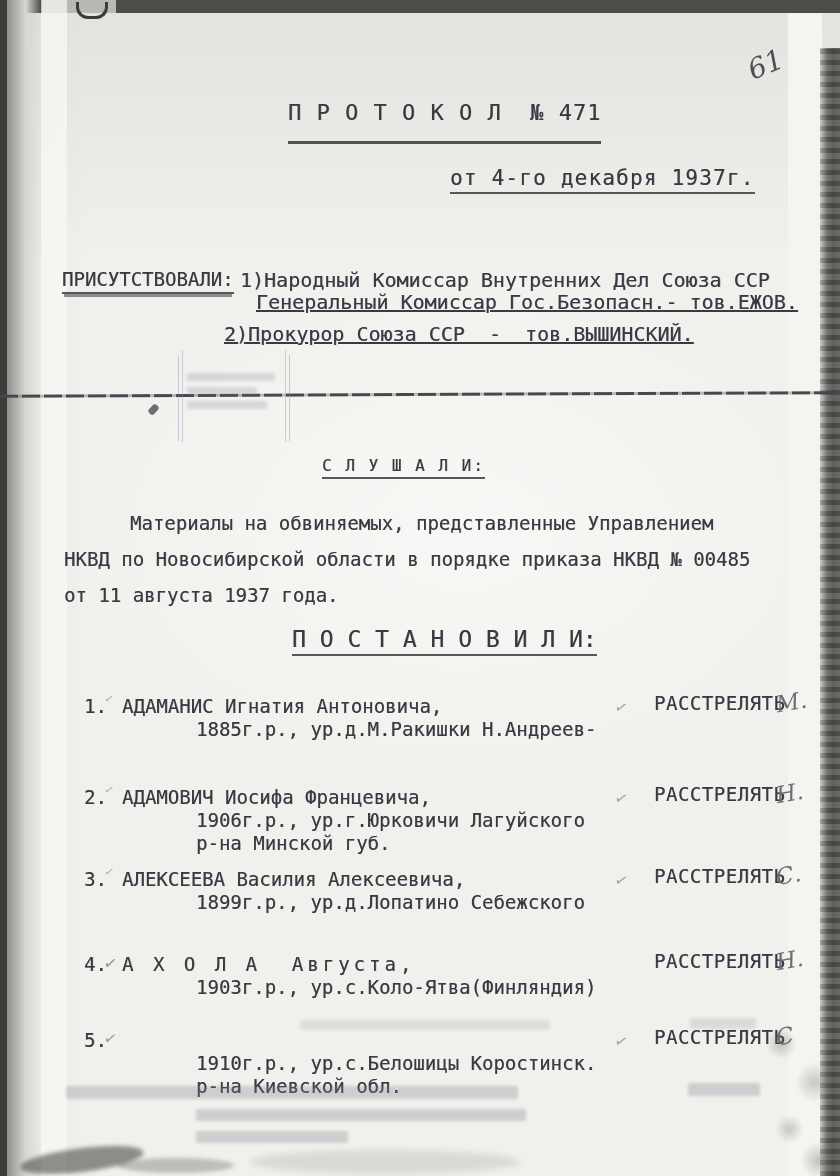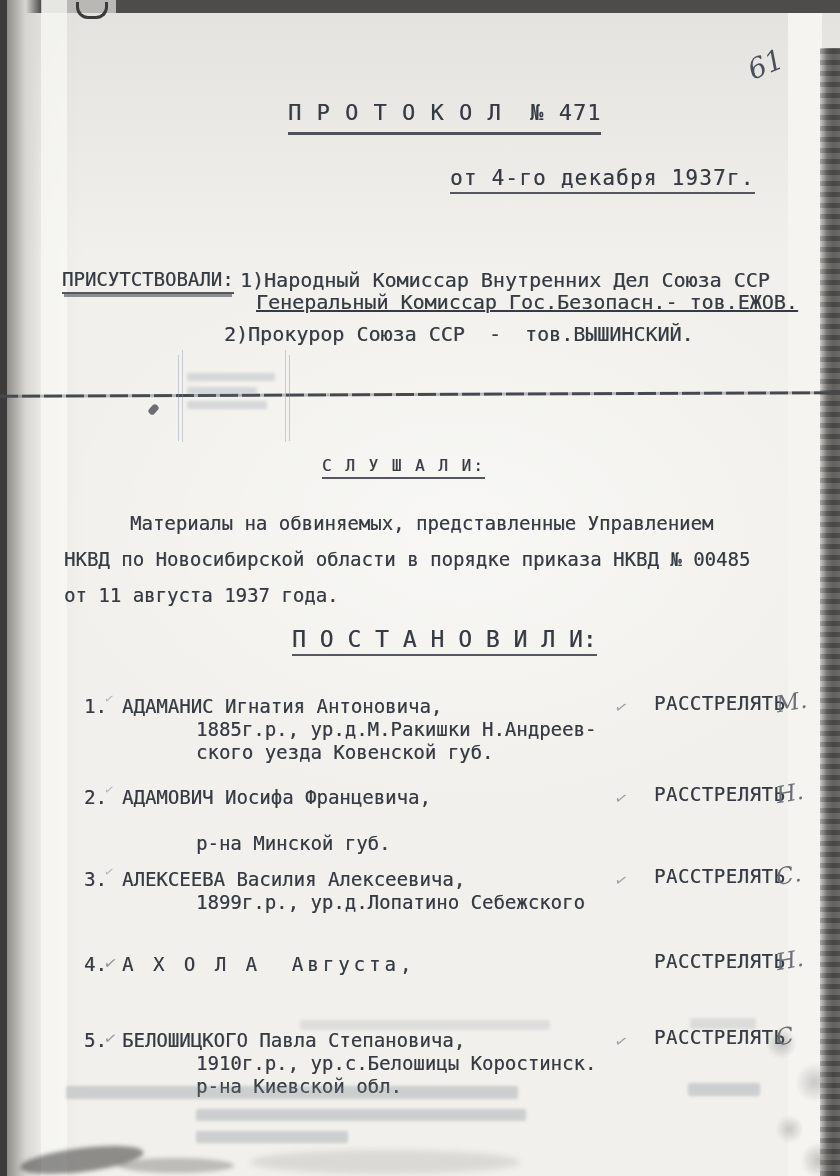--- a/index.html
+++ b/index.html
@@ -28,29 +28,29 @@
   .right-margin{left:788px;top:13px;width:34px;height:1163px;background:#f5f4f1;}
   .right-band{
     left:820px;top:48px;width:20px;height:1128px;
     background:
       repeating-linear-gradient(0deg, rgba(0,0,0,.18) 0 5px, rgba(255,255,255,.07) 5px 11px),
       linear-gradient(90deg,#c9c8c4 0%,#6e6d6a 35%,#555450 65%,#605f5c 100%);
   }
   
   .ink{color:#363a42;text-shadow:.4px 0 0 rgba(54,58,66,.55);white-space:pre;}
   .u{border-bottom:2px solid rgba(56,60,68,.85);padding-bottom:2px;}
-  .u3{border-bottom:3px solid rgba(52,56,64,.85);padding-bottom:7px;}
+  .u3{border-bottom:3px solid rgba(52,56,64,.85);padding-bottom:16px;}
   .dbl{box-shadow:0 5px 0 -2px rgba(56,60,68,.55);}
   .title{left:288px;top:100px;font-size:22px;letter-spacing:1px;}
   .hw-pagenum{left:748px;top:48px;font-family:"DejaVu Serif",serif;font-style:italic;font-size:28px;color:#4b5058;transform:rotate(-22deg);text-shadow:none;}
   .date{left:450px;top:166px;font-size:21px;letter-spacing:1.2px;}
   .att-label{left:62px;top:268px;font-size:19px;}
   .att-1a{left:224px;top:268px;font-size:20px;margin-left:16px;}
   .att-1b{left:256px;top:290px;font-size:20px;text-decoration:underline;}
-  .att-2{left:224px;top:322px;font-size:20px;}
+  .att-2{left:224px;top:322px;font-size:20px;text-decoration:underline;}
   .divider{left:0;top:393px;width:840px;height:3px;transform:rotate(-.25deg);
     background:repeating-linear-gradient(90deg,#45484e 0 18px, rgba(69,72,78,.35) 18px 22px);}
   
   .stamp{left:178px;top:355px;width:110px;height:86px;
     border-left:1px solid rgba(140,150,172,.45);border-right:1px solid rgba(140,150,172,.45);}
   .stamp i{position:absolute;left:8px;width:88px;height:8px;background:rgba(130,138,155,.26);filter:blur(1.4px);border-radius:2px;}
   .stamp i:nth-child(1){top:18px;}
   .stamp i:nth-child(2){top:32px;width:70px;}
   .stamp i:nth-child(3){top:46px;width:80px;}
   .pen-dot{left:150px;top:404px;width:7px;height:11px;background:#4a4e55;transform:rotate(42deg);border-radius:3px;opacity:.8;}
@@ -135,60 +135,60 @@
   <div class="ink p2">НКВД по Новосибирской области в порядке приказа НКВД № 00485</div>
   <div class="ink p3">от 11 августа 1937 года.</div>
 
   <div class="ink resolved-h u">П О С Т А Н О В И Л И:</div>
 
   <div class="entry" style="top:695px">
     <span class="ink e-num">1.</span>
     <span class="e-tick">✓</span>
     <span class="ink e-name">АДАМАНИС Игнатия Антоновича,</span>
     <span class="ink e-l1">1885г.р., ур.д.М.Ракишки Н.Андреев-</span>
-    <span class="ink e-l2">ского уезда Ковенской губ.</span>
     <span class="e-vcheck">✓</span>
     <span class="ink e-verdict">РАССТРЕЛЯТЬ</span>
     <span class="e-mark">М.</span>
   </div>
 
   <div class="entry" style="top:786px">
     <span class="ink e-num">2.</span>
     <span class="e-tick">✓</span>
     <span class="ink e-name">АДАМОВИЧ Иосифа Францевича,</span>
+    <span class="ink e-l1">1906г.р., ур.г.Юрковичи Лагуйского</span>
     <span class="ink e-l2">р-на Минской губ.</span>
     <span class="e-vcheck">✓</span>
     <span class="ink e-verdict">РАССТРЕЛЯТЬ</span>
     <span class="e-mark">Н.</span>
   </div>
 
   <div class="entry" style="top:868px">
     <span class="ink e-num">3.</span>
     <span class="e-tick">✓</span>
     <span class="ink e-name">АЛЕКСЕЕВА Василия Алексеевича,</span>
     <span class="ink e-l1">1899г.р., ур.д.Лопатино Себежского</span>
     <span class="e-vcheck">✓</span>
     <span class="ink e-verdict">РАССТРЕЛЯТЬ</span>
     <span class="e-mark">С.</span>
   </div>
 
   <div class="entry e4" style="top:953px">
     <span class="ink e-num">4.</span>
     <span class="e-tick">✓</span>
     <span class="ink e-name">А Х О Л А  Августа,</span>
+    <span class="ink e-l1">1903г.р., ур.с.Коло-Ятва(Финляндия)</span>
     <span class="ink e-l2"></span>
     <span class="e-vcheck"></span>
     <span class="ink e-verdict">РАССТРЕЛЯТЬ</span>
     <span class="e-mark">Н.</span>
   </div>
 
   <div class="entry e5" style="top:1029px">
     <span class="ink e-num">5.</span>
     <span class="e-tick">✓</span>
-    <span class="ink e-name">БЕЛОШИЦКОГО Павла Степановича,</span>
     <span class="ink e-l1">1910г.р., ур.с.Белошицы Коростинск.</span>
     <span class="ink e-l2">р-на Киевской обл.</span>
     <span class="e-vcheck">✓</span>
     <span class="ink e-verdict">РАССТРЕЛЯТЬ</span>
     <span class="e-mark">С</span>
   </div>
 
   <div class="ghost g0a"></div>
   <div class="ghost g0b"></div>
   <div class="ghost g1"></div>

